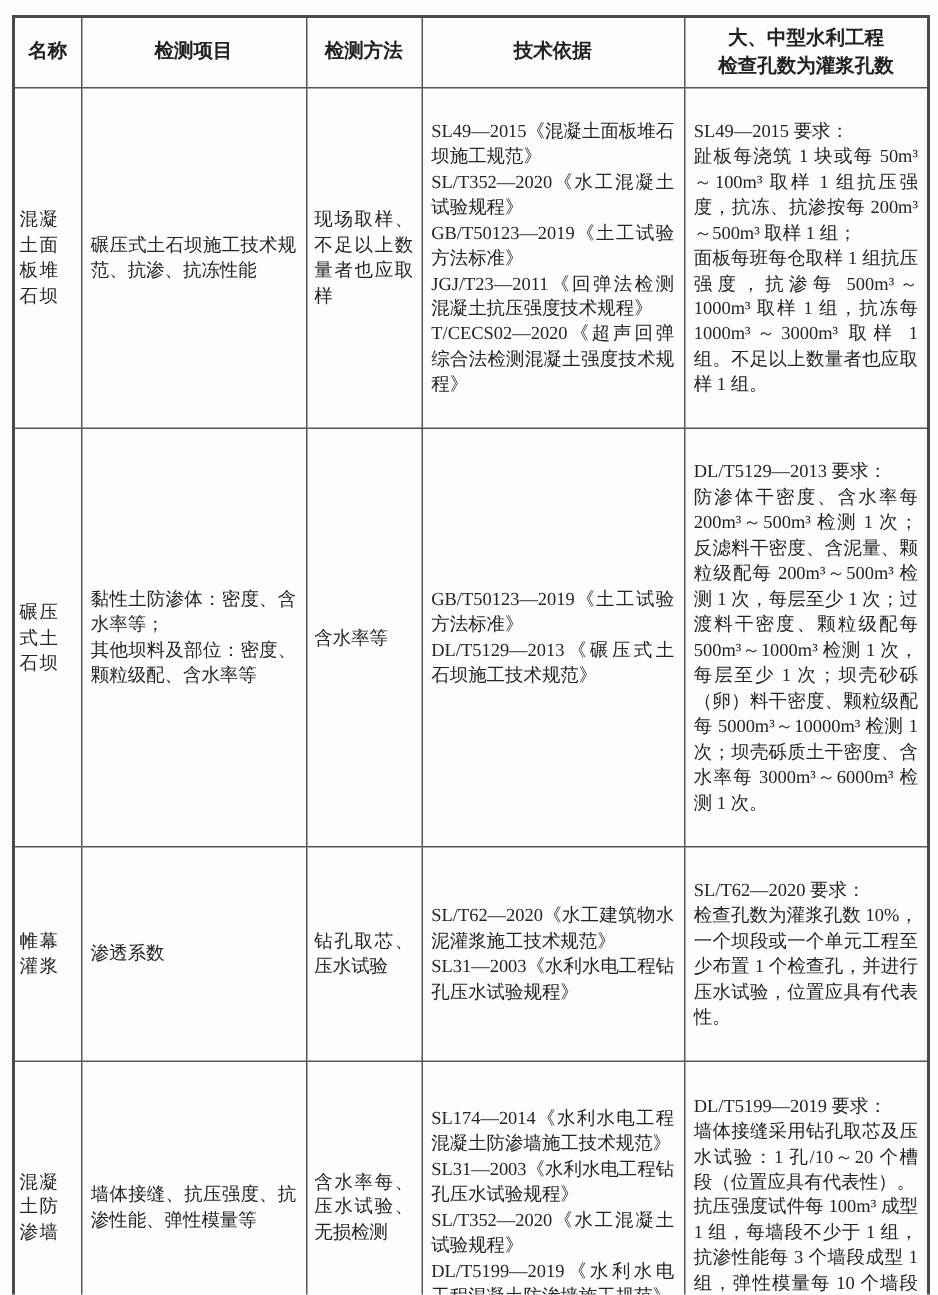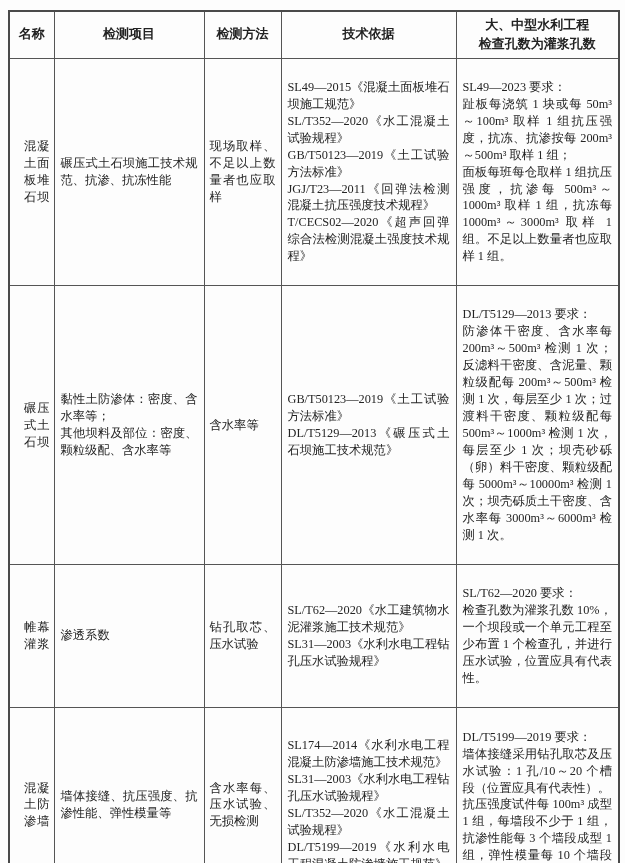--- a/index.html
+++ b/index.html
@@ -47,21 +47,21 @@
   .spec-table td {
     font-size: 12.3px;
     line-height: 1.38;
     padding: 20px 6px;
     text-align: justify;
     text-justify: inter-character;
     white-space: pre-wrap;
     color: #242424;
   }
   td.col-name {
-    text-align: right;
+    text-align: left;
     padding: 4px 3px;
     letter-spacing: 1px;
   }
   td.col-method {
     padding: 4px 5px;
   }
   tr.row-1 { height: 224px; }
   tr.row-2 { height: 264px; }
   tr.row-3 { height: 114px; }
   tr.row-4 { height: 196px; }
@@ -91,21 +91,21 @@
     <tbody>
       <tr class="row-1">
         <td class="col-name">混凝土面板堆石坝</td>
         <td class="col-items">碾压式土石坝施工技术规范、抗渗、抗冻性能</td>
         <td class="col-method">现场取样、不足以上数量者也应取样</td>
         <td class="col-basis">SL49—2015《混凝土面板堆石坝施工规范》
 SL/T352—2020《水工混凝土试验规程》
 GB/T50123—2019《土工试验方法标准》
 JGJ/T23—2011《回弹法检测混凝土抗压强度技术规程》
 T/CECS02—2020《超声回弹综合法检测混凝土强度技术规程》</td>
-        <td class="col-frequency">SL49—2023 要求：
+        <td class="col-frequency">SL49—2015 要求：
 趾板每浇筑 1 块或每 50m³～100m³ 取样 1 组抗压强度，抗冻、抗渗按每 200m³～500m³ 取样 1 组；
 面板每班每仓取样 1 组抗压强度，抗渗每 500m³～1000m³ 取样 1 组，抗冻每 1000m³～3000m³ 取样 1 组。不足以上数量者也应取样 1 组。</td>
       </tr>
       <tr class="row-2">
         <td class="col-name">碾压式土石坝</td>
         <td class="col-items">黏性土防渗体：密度、含水率等；
 其他坝料及部位：密度、颗粒级配、含水率等</td>
         <td class="col-method">含水率等</td>
         <td class="col-basis">GB/T50123—2019《土工试验方法标准》
 DL/T5129—2013《碾压式土石坝施工技术规范》</td>

